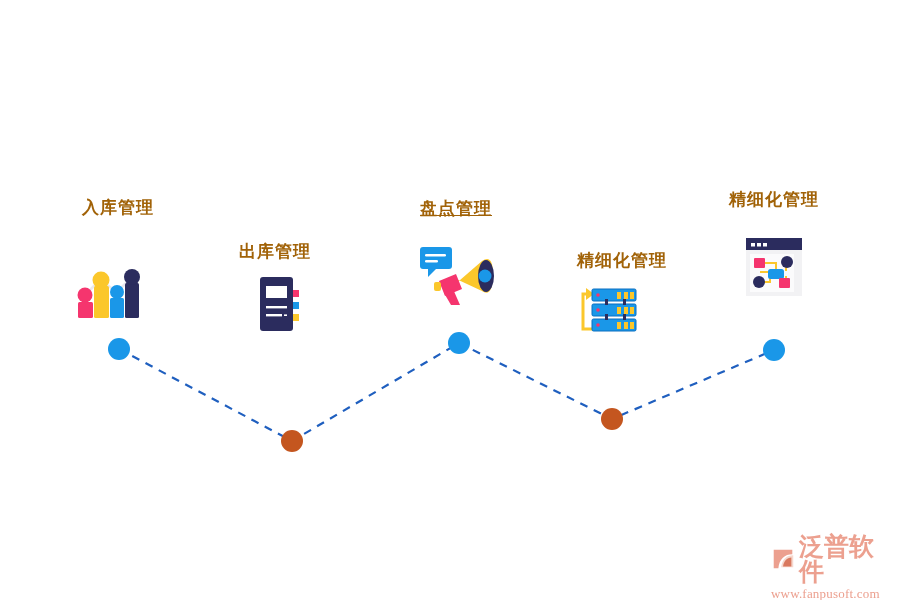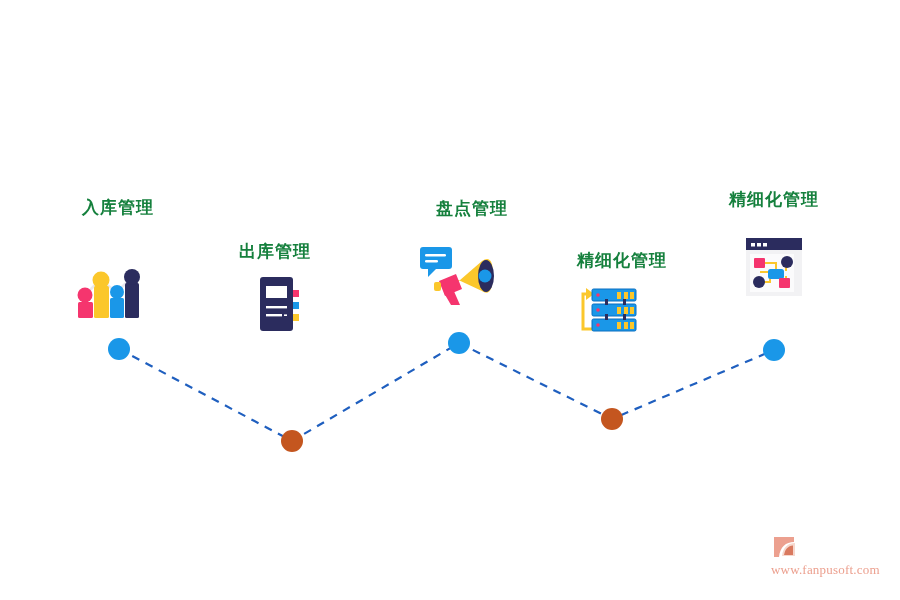--- a/index.html
+++ b/index.html
@@ -17,21 +17,21 @@
   
   .node-dot{
     position:absolute;border-radius:50%;
   }
 
   
   .step-label{
     position:absolute;
     font-size:17px;
     font-weight:bold;
-    color:#15803d;
+    color:#a16207;
     letter-spacing:1px;
     white-space:nowrap;
     font-family:"DejaVu Sans","Liberation Sans",sans-serif;
   }
 
   
   .step-icon{position:absolute;}
 
   
   #watermark{
@@ -62,21 +62,21 @@
   </svg>
 
   <div class="node-dot" id="dot0" style="left: 108px; top: 338px; width: 22px; height: 22px; background: rgb(26, 151, 232);"></div>
   <div class="node-dot" id="dot1" style="left: 281px; top: 430px; width: 22px; height: 22px; background: rgb(196, 86, 31);"></div>
   <div class="node-dot" id="dot2" style="left: 448px; top: 332px; width: 22px; height: 22px; background: rgb(26, 151, 232);"></div>
   <div class="node-dot" id="dot3" style="left: 601px; top: 408px; width: 22px; height: 22px; background: rgb(196, 86, 31);"></div>
   <div class="node-dot" id="dot4" style="left: 763px; top: 339px; width: 22px; height: 22px; background: rgb(26, 151, 232);"></div>
 
   <div class="step-label" id="lab0" style="left: 82px; top: 196px;">入库管理</div>
   <div class="step-label" id="lab1" style="left: 239px; top: 240px;">出库管理</div>
-  <div class="step-label" id="lab2" style="left: 436px; top: 197px;">盘点管理</div>
+  <div class="step-label" id="lab2" style="left: 420px; top: 197px; text-decoration: underline;">盘点管理</div>
   <div class="step-label" id="lab3" style="left: 577px; top: 249px;">精细化管理</div>
   <div class="step-label" id="lab4" style="left: 729px; top: 188px; text-align: right;">精细化管理</div>
 
   <div class="step-icon" id="ico0" style="left: 76px; top: 262px;">
     <svg width="64" height="56" viewBox="0 0 64 56" xmlns="http://www.w3.org/2000/svg">
 
       <polyline points="9,33 24,18 41,30 56,15" fill="none" stroke="#e9e9ef" stroke-width="2.5"></polyline>
 
       <rect x="2" y="40" width="15" height="16" rx="1.5" fill="#f5356e"></rect>
       <rect x="18" y="24" width="15" height="32" rx="1.5" fill="#fbc72b"></rect>
@@ -193,17 +193,18 @@
     </svg>
   </div>
 
   <div id="watermark">
     <div id="wm-row">
       <svg width="28" height="26" viewBox="0 0 28 26" xmlns="http://www.w3.org/2000/svg">
         <path d="M4 3 L24 3 L24 8 C16 8 10 13 9 23 L4 23 Z" fill="#eca08f"></path>
         <path d="M12 22 C13 13 18 9 25 9 L25 22 Z" fill="#f6d8ce"></path>
         <path d="M14 21 C15 15 18 12 23 11.5 L23 21 Z" fill="#d9795f"></path>
       </svg>
+      <div id="wm-cn">泛普软件</div>
     </div>
     <div id="wm-url">www.fanpusoft.com</div>
   </div>
 
 </div>
 
 </body></html>

